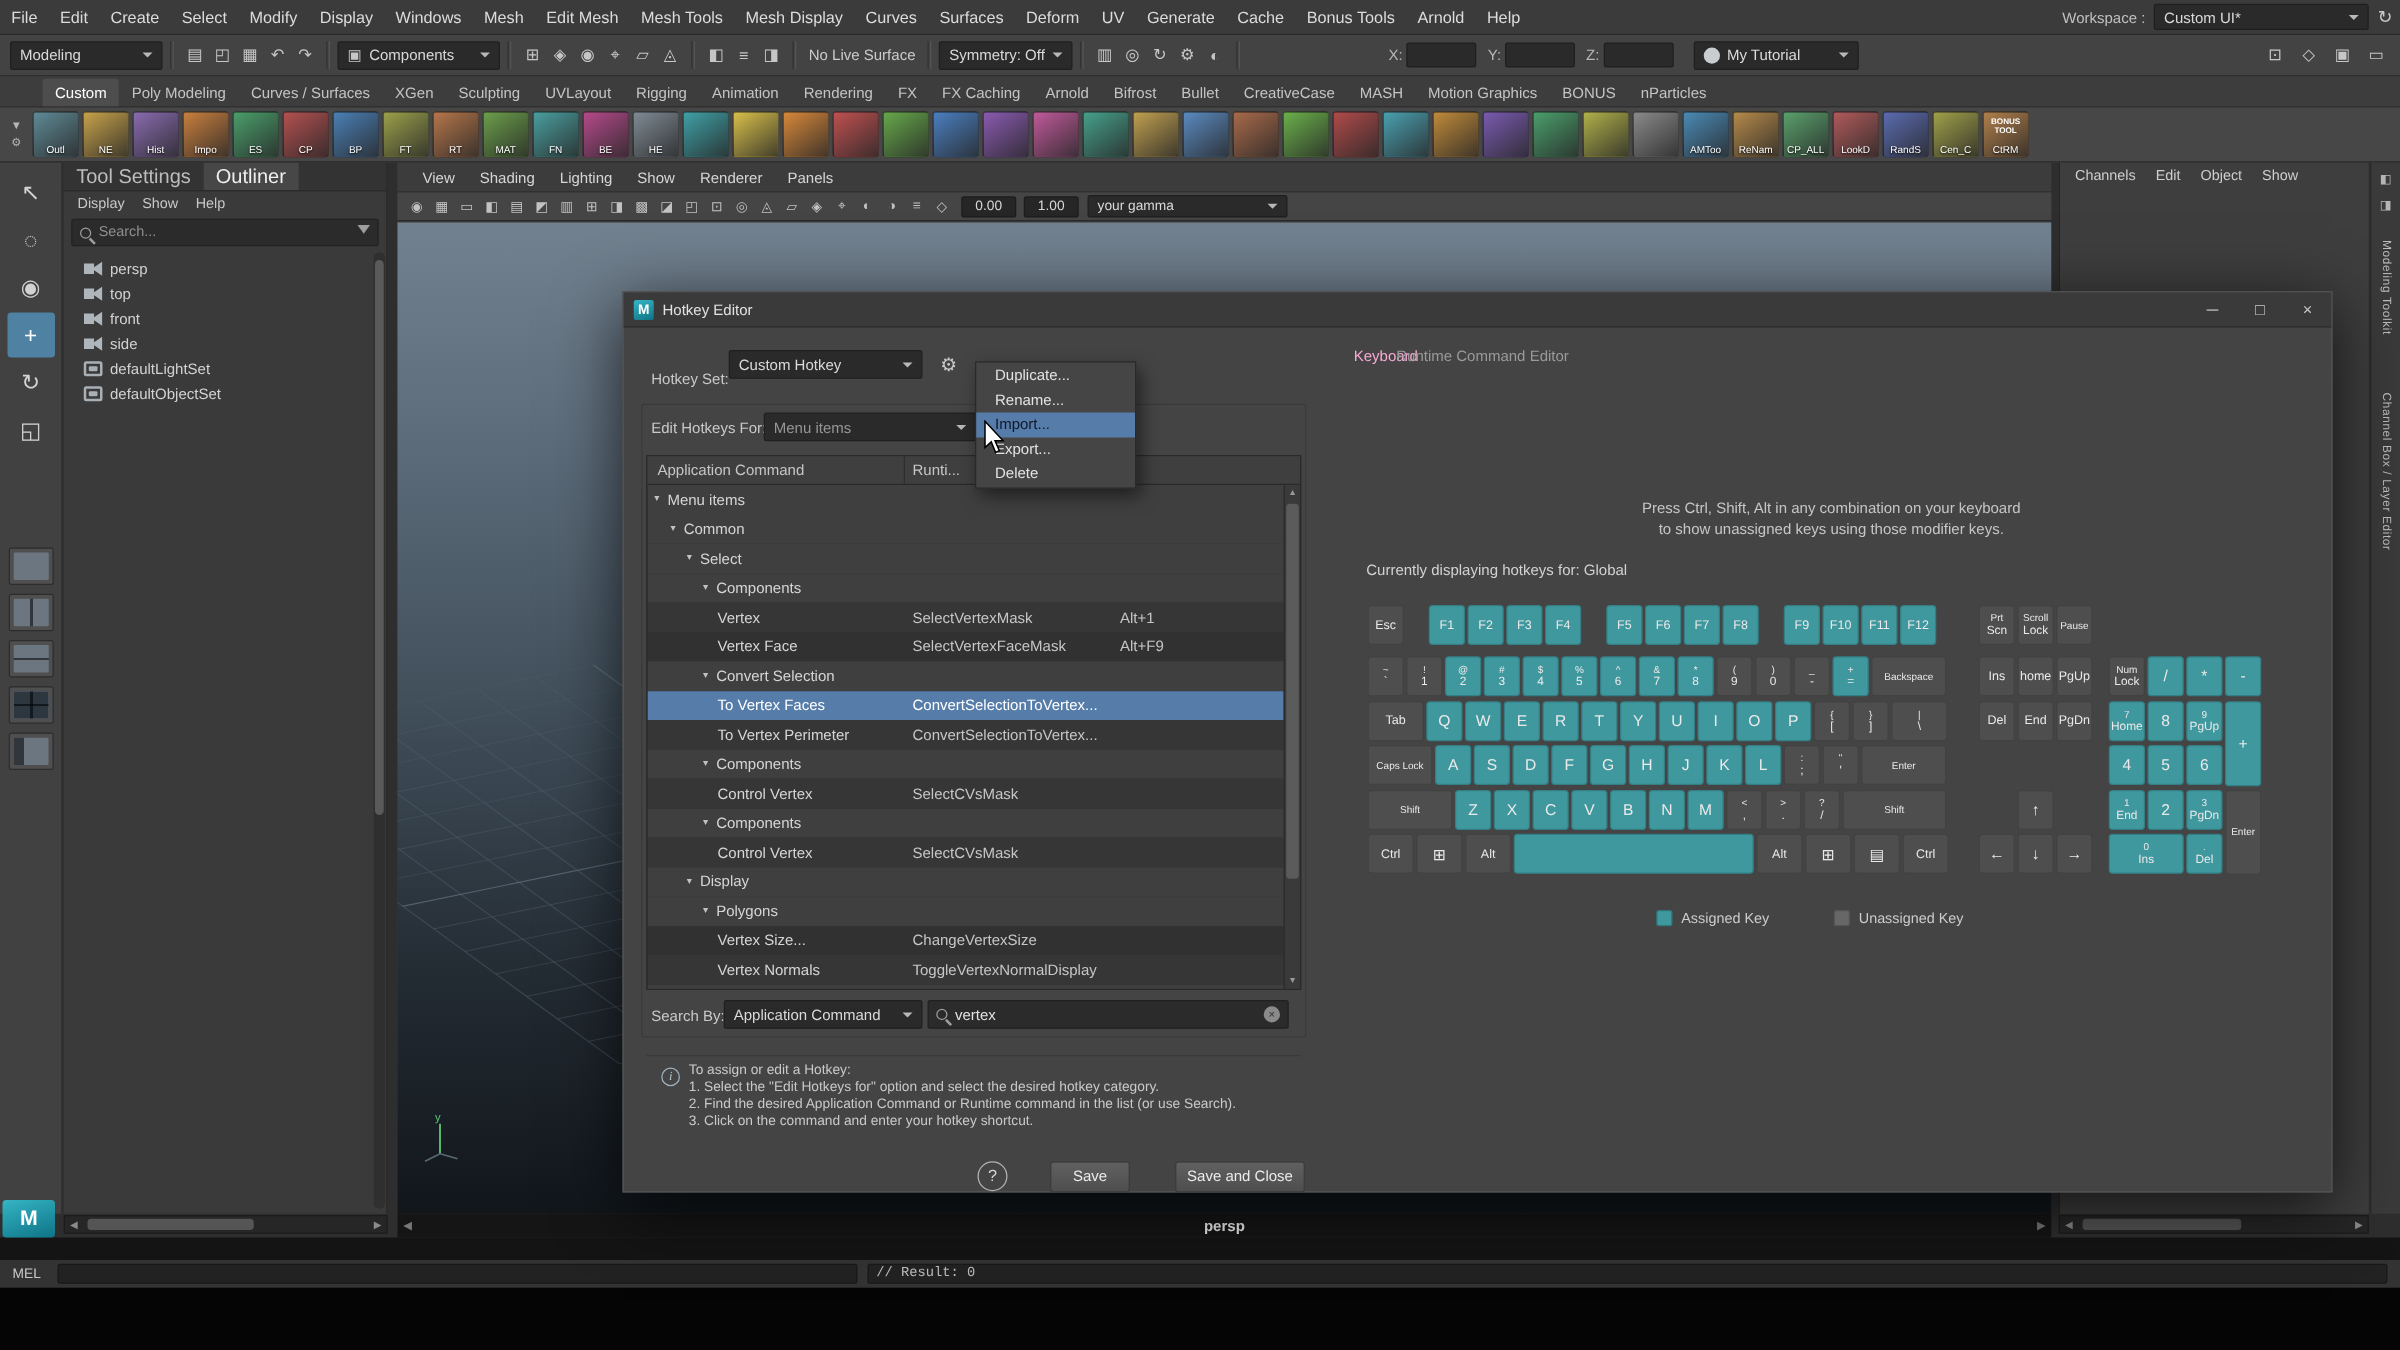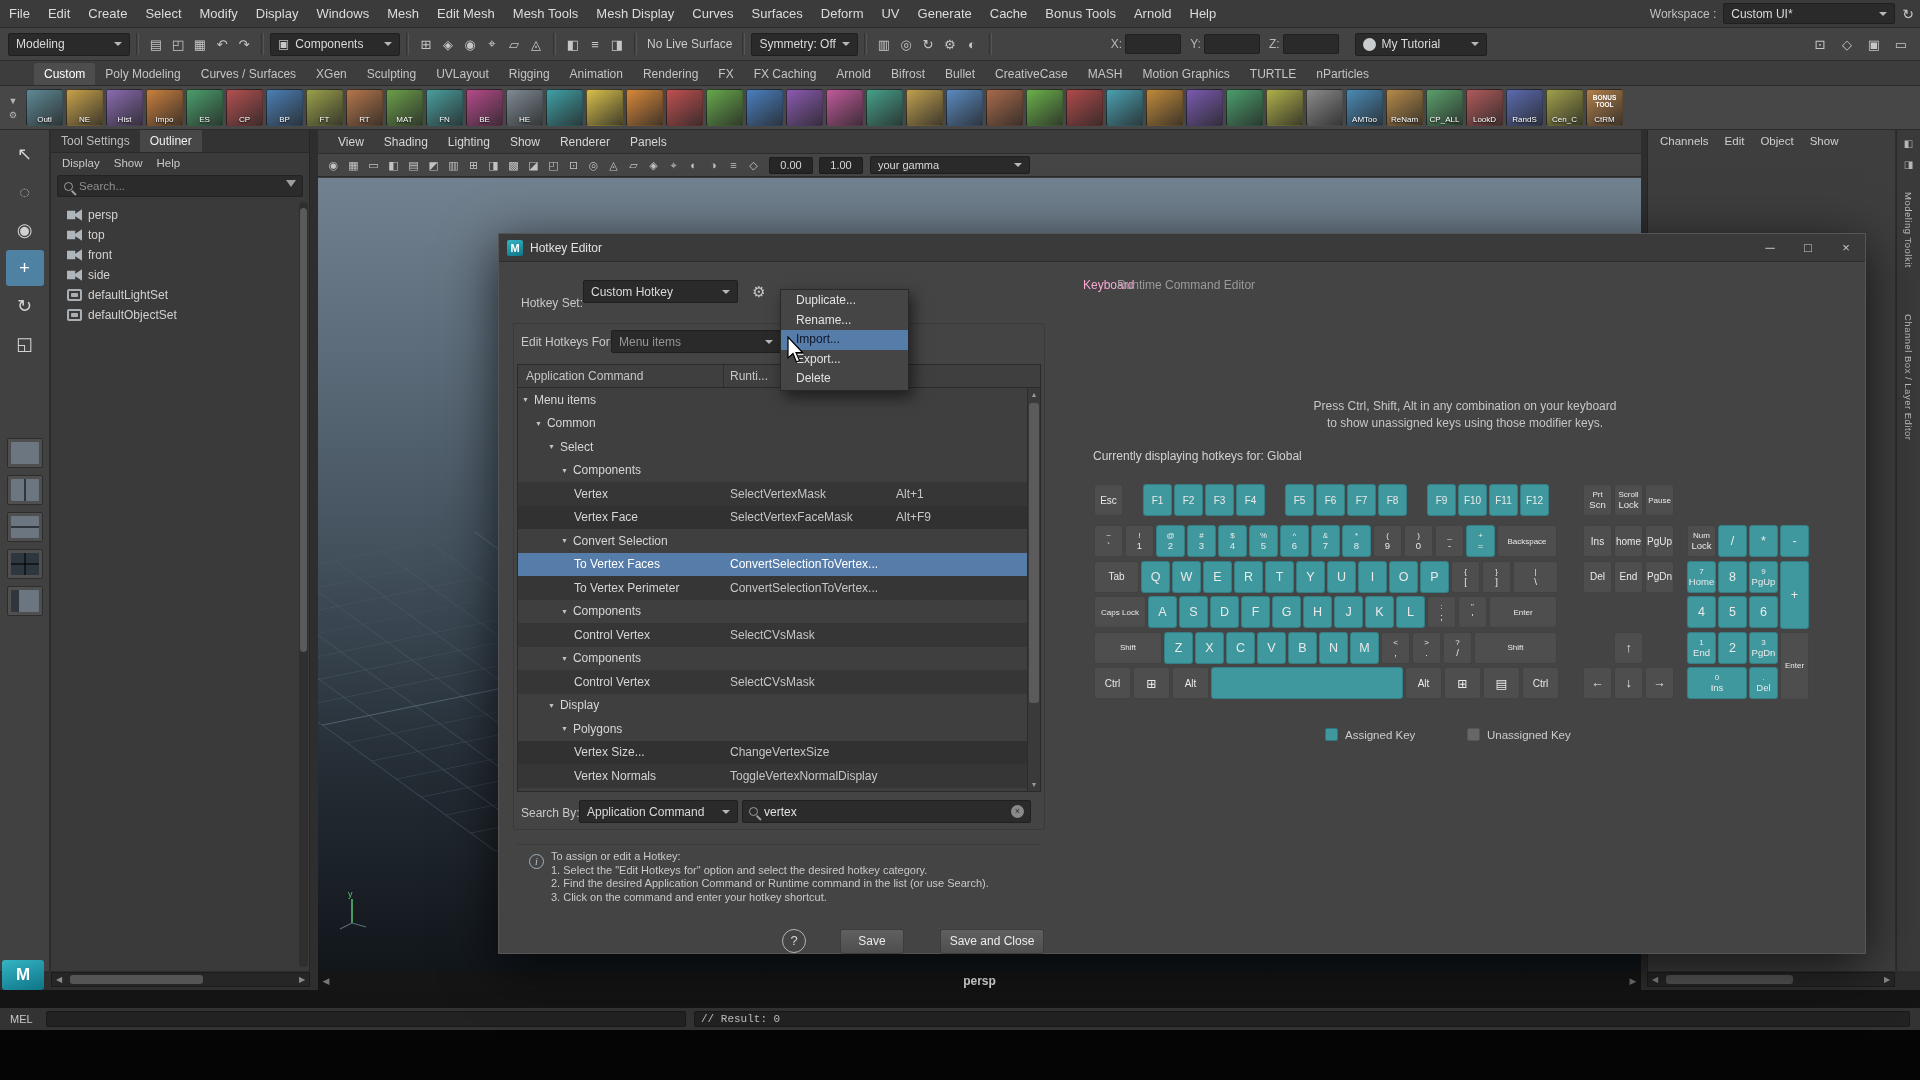--- a/index.html
+++ b/index.html
@@ -49,21 +49,21 @@
 .layout-btn{width:36px;height:30px;background:#4f4f4f;border:1px solid #2d2d2d;border-radius:2px;margin-bottom:7px;position:relative;overflow:hidden}
 .lay{position:absolute;inset:3px;background:#6b7680;border-radius:1px}
 .lay.v1{background:linear-gradient(90deg,#6b7680 46%,#30363b 46%,#30363b 54%,#6b7680 54%)}
 .lay.v2{background:linear-gradient(180deg,#6b7680 46%,#30363b 46%,#30363b 54%,#6b7680 54%)}
 .lay.v3{background:linear-gradient(90deg,#6b7680 46%,#30363b 46%,#30363b 54%,#6b7680 54%),linear-gradient(180deg,#6b7680 46%,#30363b 46%,#30363b 54%,#6b7680 54%);background-blend-mode:multiply}
 .lay.v4{background:linear-gradient(90deg,#30363b 30%,transparent 30%) ,#6b7680}
 
 
 .outliner{position:absolute;left:51px;top:130px;width:259px;height:841px;background:#3a3a3a;border-right:1px solid #262626;z-index:4}
 .ol-tabs{display:flex;height:23px;background:#333;border-bottom:1px solid #2a2a2a}
-.ol-tab{padding:0 10px;line-height:23px;font-size:12px;color:#bdbdbd}
+.ol-tab{padding:0 10px;line-height:23px;font-size:16px;color:#bdbdbd}
 .ol-tab.active{background:#474747;color:#efefef}
 .ol-menus{display:flex;height:20px;align-items:center;padding-left:4px}
 .ol-menu{font-size:11.5px;color:#c8c8c8;padding:0 7px}
 .ol-search{display:flex;align-items:center;height:22px;margin:2px 6px;background:#2b2b2b;border:1px solid #222;border-radius:2px;padding:0 6px;gap:6px}
 .mag-icon{width:9px;height:9px;border:1.5px solid #9d9d9d;border-radius:50%;position:relative;flex:0 0 auto}
 .mag-icon::after{content:'';position:absolute;width:6px;height:1.5px;background:#9d9d9d;transform:rotate(45deg);left:6px;top:9px}
 .funnel-icon{width:0;height:0;border:5px solid transparent;border-top:7px solid #9d9d9d;flex:0 0 auto}
 .ol-search-input{flex:1;background:transparent;border:none;outline:none;color:#ddd;font-size:11.5px;font-family:inherit;min-width:0}
 .ol-search-input::placeholder{color:#8f8f8f}
 .ol-list{padding-top:6px}
@@ -306,21 +306,21 @@
       <div class="shelf-tab">Animation</div>
       <div class="shelf-tab">Rendering</div>
       <div class="shelf-tab">FX</div>
       <div class="shelf-tab">FX Caching</div>
       <div class="shelf-tab">Arnold</div>
       <div class="shelf-tab">Bifrost</div>
       <div class="shelf-tab">Bullet</div>
       <div class="shelf-tab">CreativeCase</div>
       <div class="shelf-tab">MASH</div>
       <div class="shelf-tab">Motion Graphics</div>
-      <div class="shelf-tab">TURTLE</div>
+      <div class="shelf-tab">BONUS</div>
       <div class="shelf-tab">nParticles</div>
     </div>
 
   <div class="shelf-row">
     <div class="shelf-menu-col">
       <span>▼</span>
       <span>⚙</span>
     </div>
     <div class="shelf-icons" id="shelf-icons">
         <div class="shelf-icon" style="background: linear-gradient(145deg, rgb(95, 138, 150) 0%, rgb(38, 38, 38) 120%);">

